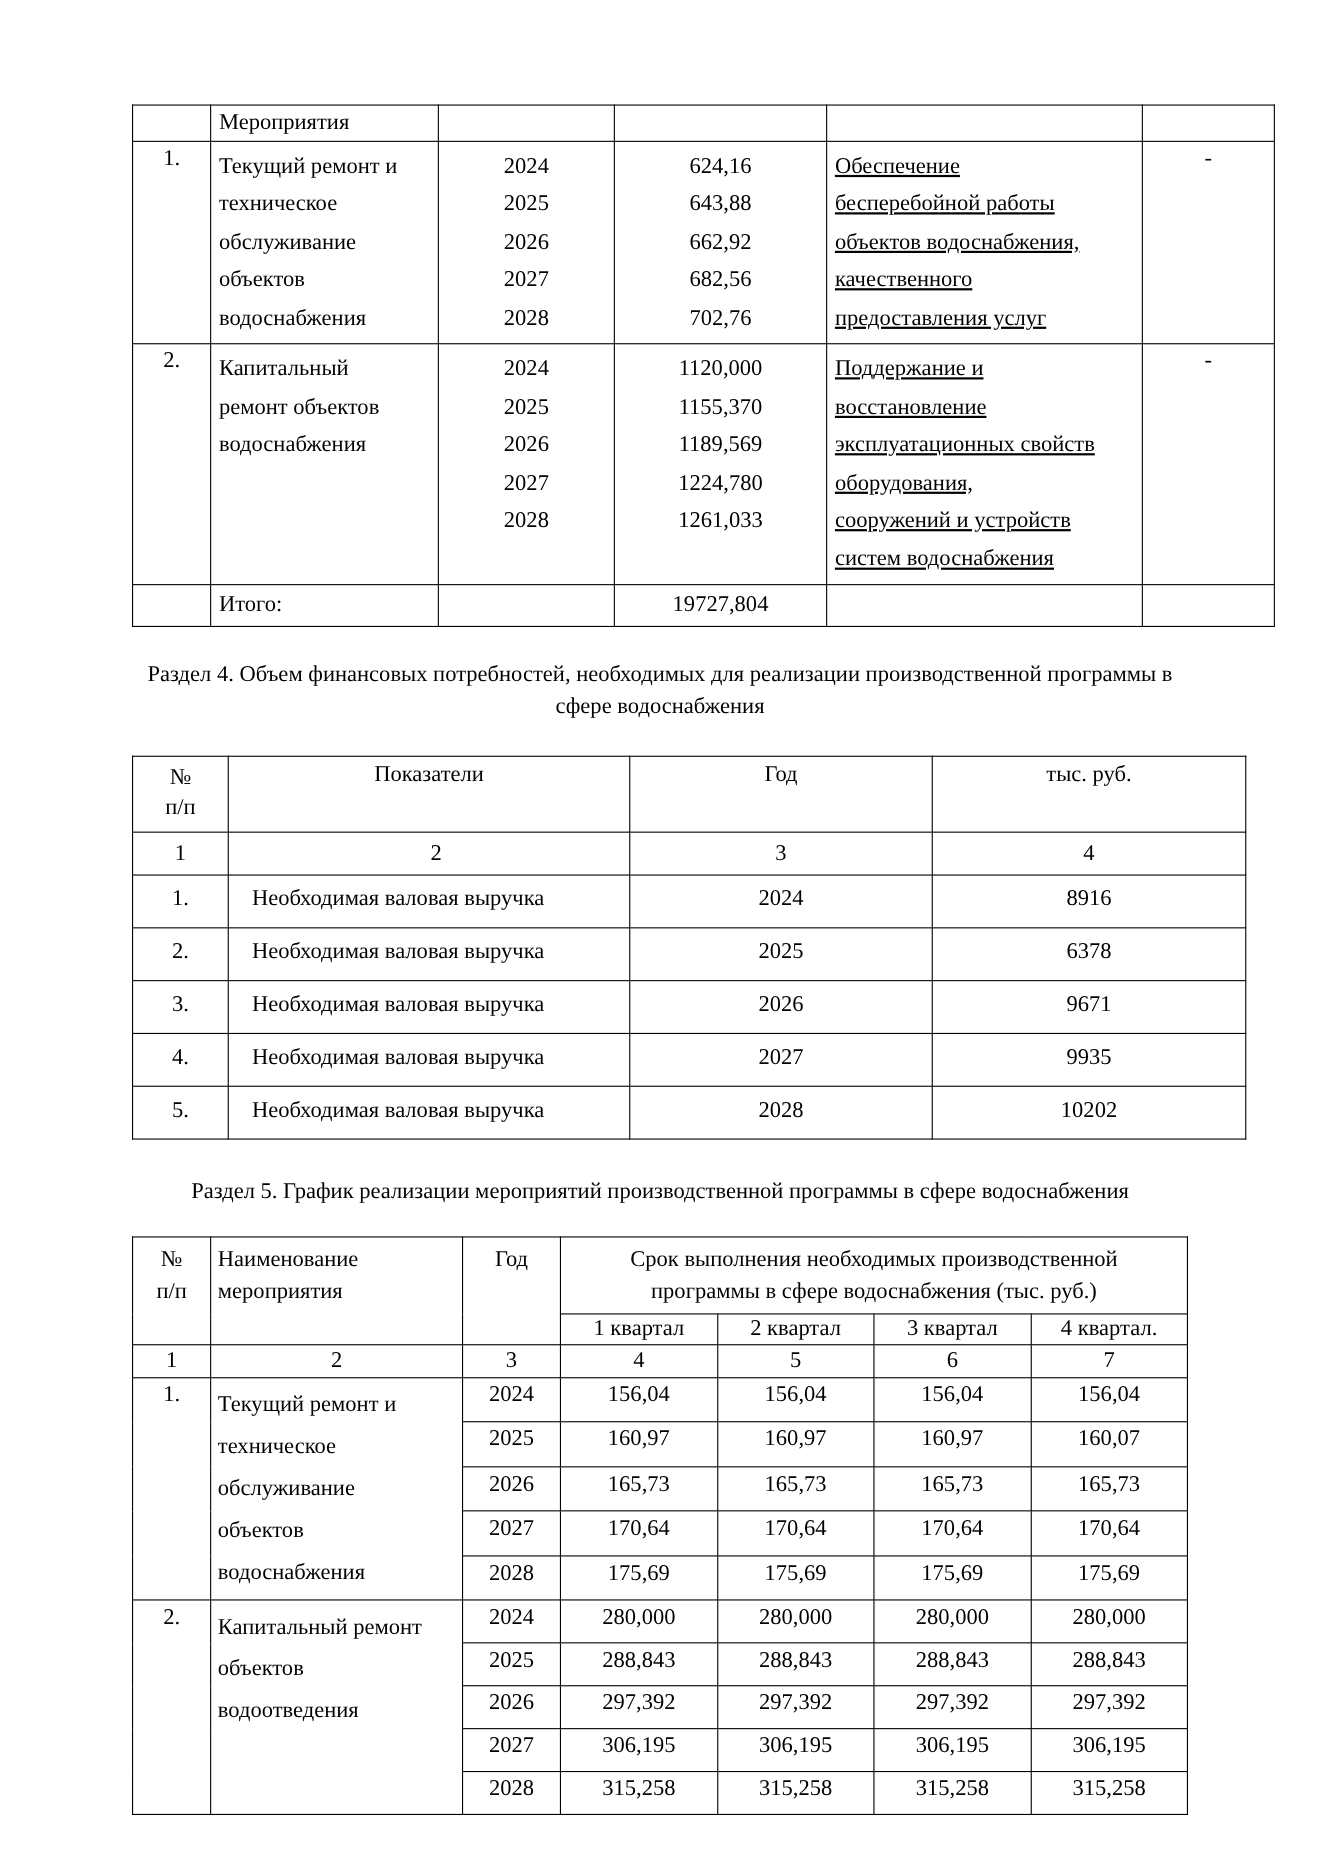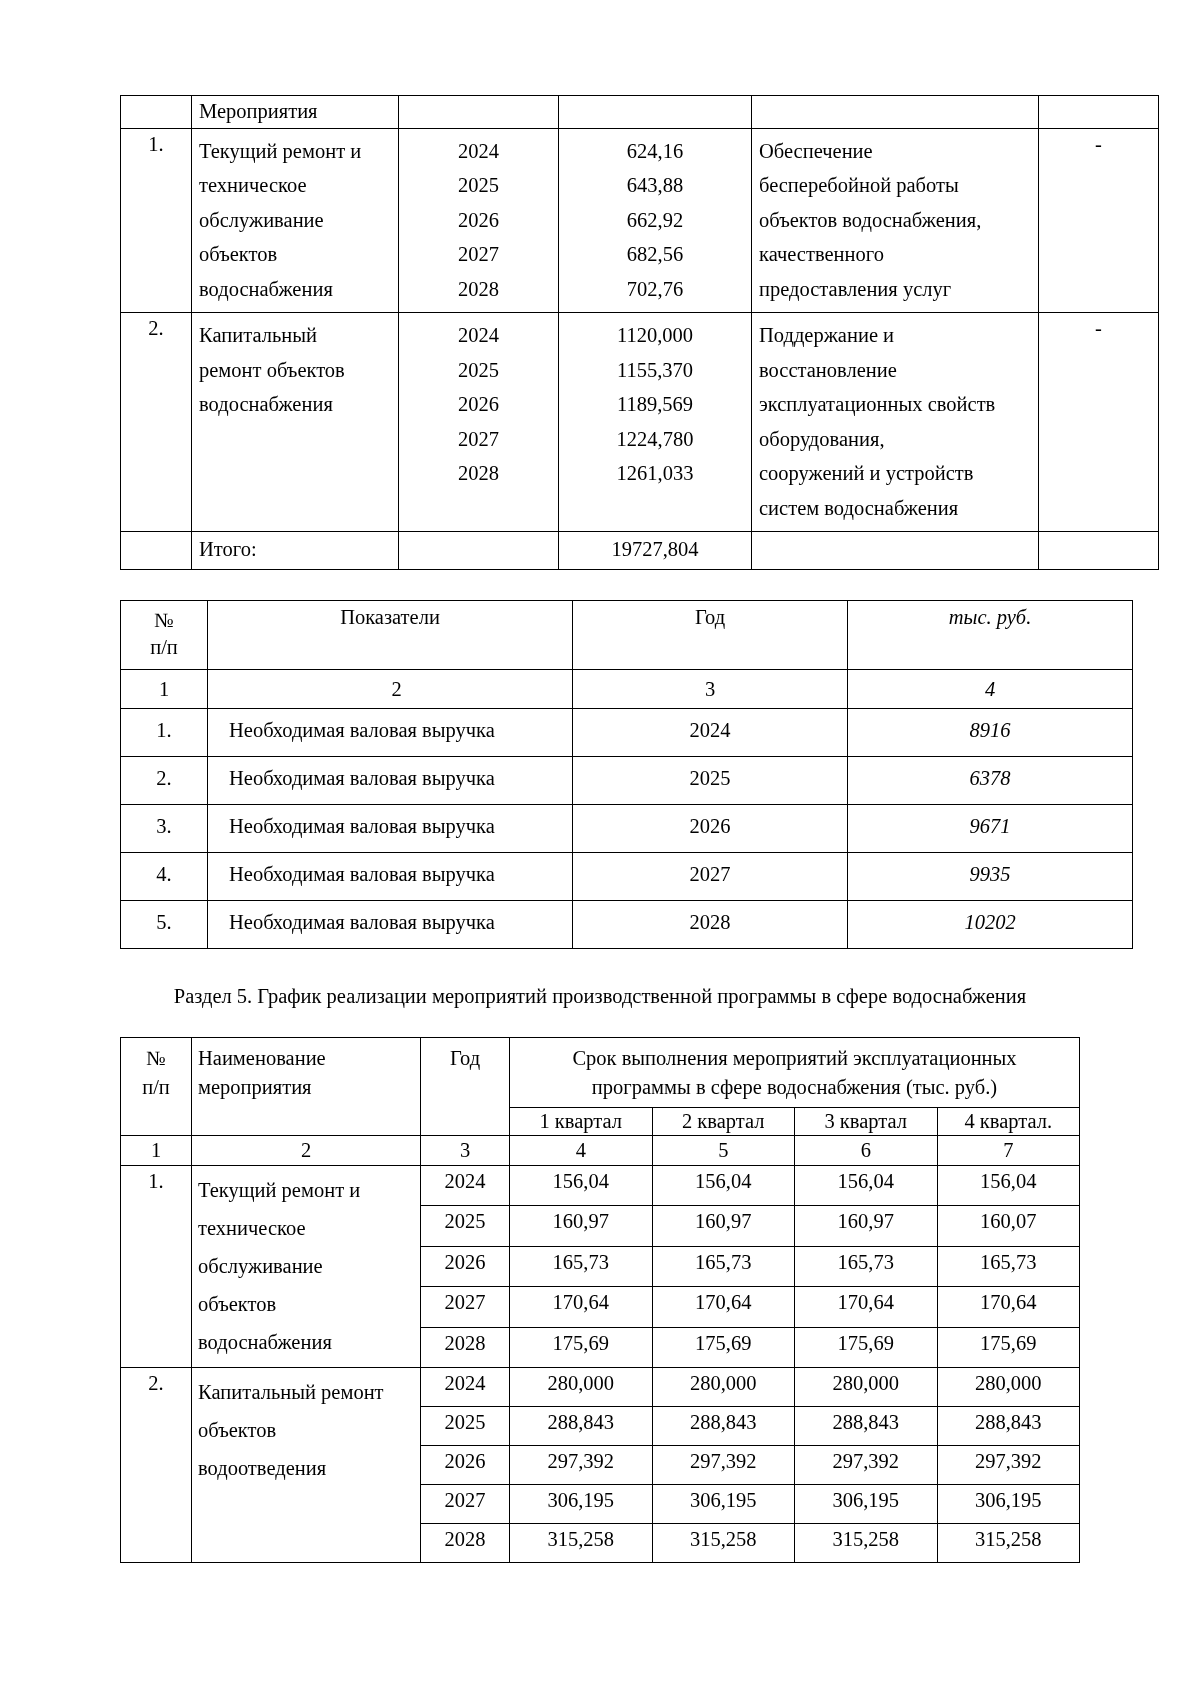--- a/index.html
+++ b/index.html
@@ -38,21 +38,21 @@
   }
 
   
   .t1 td {
     padding: 5px 7px 6px 7px;
   }
   .t1 .c-num   { width: 56px;  text-align: center; }
   .t1 .c-name  { width: 192px; text-align: left; }
   .t1 .c-year  { width: 145px; text-align: center; }
   .t1 .c-sum   { width: 178px; text-align: center; }
-  .t1 .c-desc  { width: 272px; text-align: left; }
+  .t1 .c-desc  { width: 272px; text-align: left; text-decoration: underline; }
   .t1 .c-last  { width: 105px; text-align: center; }
 
   .stack { display: block; }
   .stack .ln {
     display: block;
     line-height: 34.5px;
     white-space: nowrap;
   }
 
   .t1 .pad-row .stack .ln { line-height: 34.5px; }
@@ -71,21 +71,21 @@
     margin-bottom: 0;
   }
 
   
   .wrap-t2 { margin-top: 30px; }
   .t2 td { padding: 9px 8px; text-align: center; }
   .t2 .hdr td { padding: 6px 8px 8px 8px; }
   .t2 .c1 { width: 70px; }
   .t2 .c2 { width: 348px; text-align: left; padding-left: 21px; }
   .t2 .c3 { width: 258px; }
-  .t2 .c4 { width: 268px; font-style: italic; }
+  .t2 .c4 { width: 268px; }
   .t2 .two-line { line-height: 27px; }
   .t2 .row-tall td { height: 24px; padding-top: 11px; padding-bottom: 12px; }
 
   
   .wrap-t3 { margin-top: 26px; }
   .t3 td { padding: 3px 6px; text-align: center; }
   .t3 .c1 { width: 58px; }
   .t3 .c2 { width: 216px; text-align: left; padding-left: 10px; }
   .t3 .c3 { width: 76px; }
   .t3 .c4, .t3 .c5, .t3 .c6, .t3 .c7 { width: 145px; }
@@ -197,20 +197,24 @@
         <td class="c-num"></td>
         <td class="c-name">Итого:</td>
         <td class="c-year"></td>
         <td class="c-sum">19727,804</td>
         <td class="c-desc"></td>
         <td class="c-last"></td>
       </tr>
     </tbody>
   </table>
 
+  <div class="section-heading">
+    <span>Раздел 4. Объем финансовых потребностей, необходимых для реализации производственной программы</span>
+    <span>в сфере водоснабжения</span>
+  </div>
 
   <div class="wrap-t2">
     <table class="t2">
       <tbody>
         <tr class="hdr">
           <td class="c1">
             <span class="two-line">
               <span style="display:block">№</span>
               <span style="display:block">п/п</span>
             </span>
@@ -268,21 +272,21 @@
           <td class="c1 hdr-tall" rowspan="2">
             <span style="display:block">№</span>
             <span style="display:block">п/п</span>
           </td>
           <td class="c2 hdr-tall" rowspan="2" style="text-align:left;">
             <span style="display:block">Наименование</span>
             <span style="display:block">мероприятия</span>
           </td>
           <td class="c3 hdr-tall" rowspan="2">Год</td>
           <td class="span-title" colspan="4">
-            <span style="display:block">Срок выполнения мероприятий эксплуатационных</span>
+            <span style="display:block">Срок выполнения необходимых производственной</span>
             <span style="display:block">программы в сфере водоснабжения (тыс. руб.)</span>
           </td>
         </tr>
         <tr>
           <td class="c4">1 квартал</td>
           <td class="c5">2 квартал</td>
           <td class="c6">3 квартал</td>
           <td class="c7">4 квартал.</td>
         </tr>
         <tr class="numrow">

